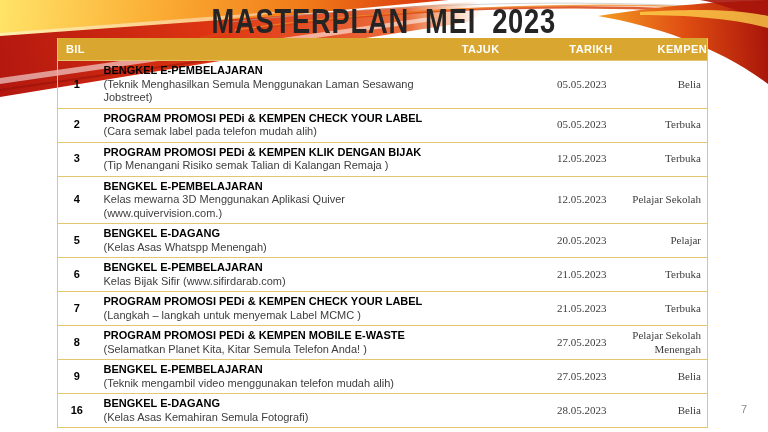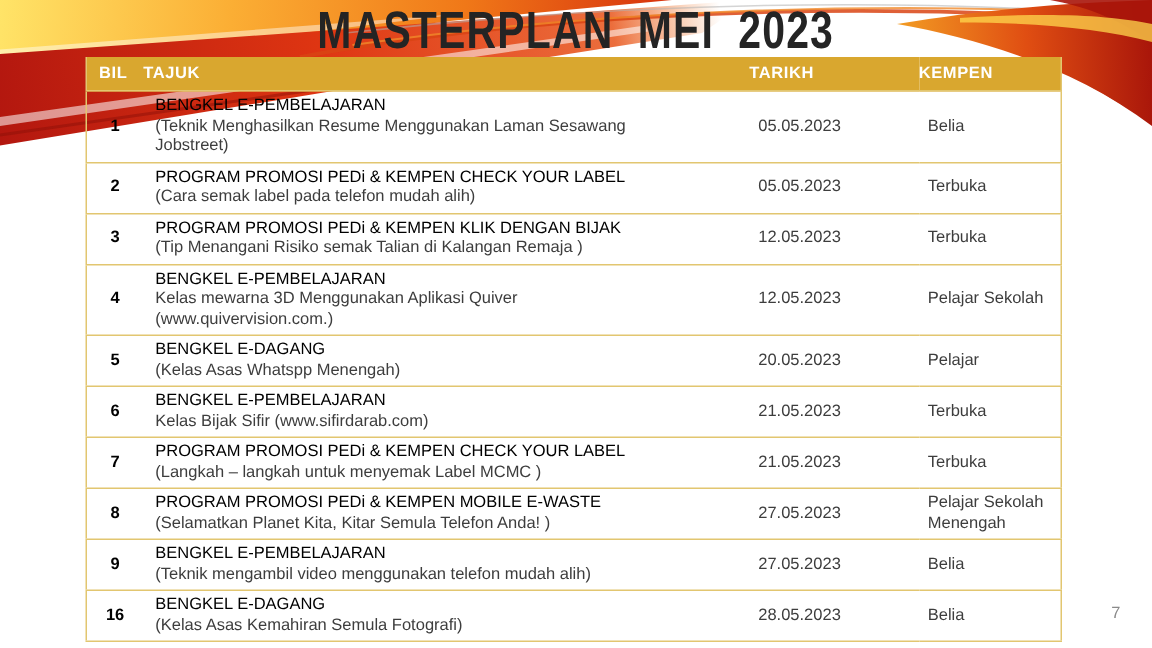--- a/index.html
+++ b/index.html
@@ -22,30 +22,30 @@
   }
   table.masterplan{
     position:absolute;left:57px;top:38px;width:650px;z-index:2;
     border-collapse:collapse;table-layout:fixed;
     border-left:1.5px solid var(--table-border);
     border-right:1.5px solid var(--table-border);
   }
   thead tr{border-bottom:1.5px solid var(--table-border);margin-left:20px;}
   th{
     background:var(--header-bg);color:#fff;font-size:11px;font-weight:700;
-    height:22px;letter-spacing:0.4px;text-align:left;padding:0;
+    height:22px;letter-spacing:0.4px;text-align:right;padding:0;
   }
   th.bil{text-align:left;padding-left:8px;}
   tbody tr.body-row{border-bottom:1.5px solid var(--table-border);background:transparent;}
   td{font-size:11px;line-height:13.5px;padding:3px 6px;vertical-align:middle;}
   td.bil{text-align:center;font-weight:700;color:#000;}
   td.tajuk{padding-left:8px;padding-right:4px;}
-  td.tajuk .program{font-weight:400;color:#000;}
+  td.tajuk .program{font-weight:700;color:#000;}
   td.tajuk .detail{color:var(--detail-text);white-space:pre-line;}
-  td.tarikh,td.sasaran{text-align:left;color:var(--detail-text);white-space:pre-line;}
+  td.tarikh,td.sasaran{text-align:right;color:var(--detail-text);white-space:pre-line;font-family:Liberation Serif, serif;}
   .page-number{position:absolute;right:21px;bottom:17px;font-size:11px;color:var(--page-num);z-index:2;}
 </style>
 </head>
 <body>
 
 <div class="slide">
 
   <svg class="decor" width="768" height="432" viewBox="0 0 768 432" aria-hidden="true">
     <defs>
       <linearGradient id="gTL" x1="0" y1="0" x2="440" y2="40" gradientUnits="userSpaceOnUse">
@@ -102,21 +102,21 @@
         <th class="tajuk">TAJUK</th>
         <th class="tarikh">TARIKH</th>
         <th class="sasaran">KEMPEN</th>
       </tr>
     </thead>
     <tbody>
         <tr class="body-row">
           <td class="bil">1</td>
           <td class="tajuk">
             <div class="program">BENGKEL E-PEMBELAJARAN</div>
-            <div class="detail">(Teknik Menghasilkan Resume Menggunakan Laman Sesawang
+            <div class="detail">(Teknik Menghasilkan Semula Menggunakan Laman Sesawang
 Jobstreet)</div>
           </td>
           <td class="tarikh">05.05.2023</td>
           <td class="sasaran">Belia</td>
         </tr>
         <tr class="body-row">
           <td class="bil">2</td>
           <td class="tajuk">
             <div class="program">PROGRAM PROMOSI PEDi &amp; KEMPEN CHECK YOUR LABEL</div>
             <div class="detail">(Cara semak label pada telefon mudah alih)</div>

